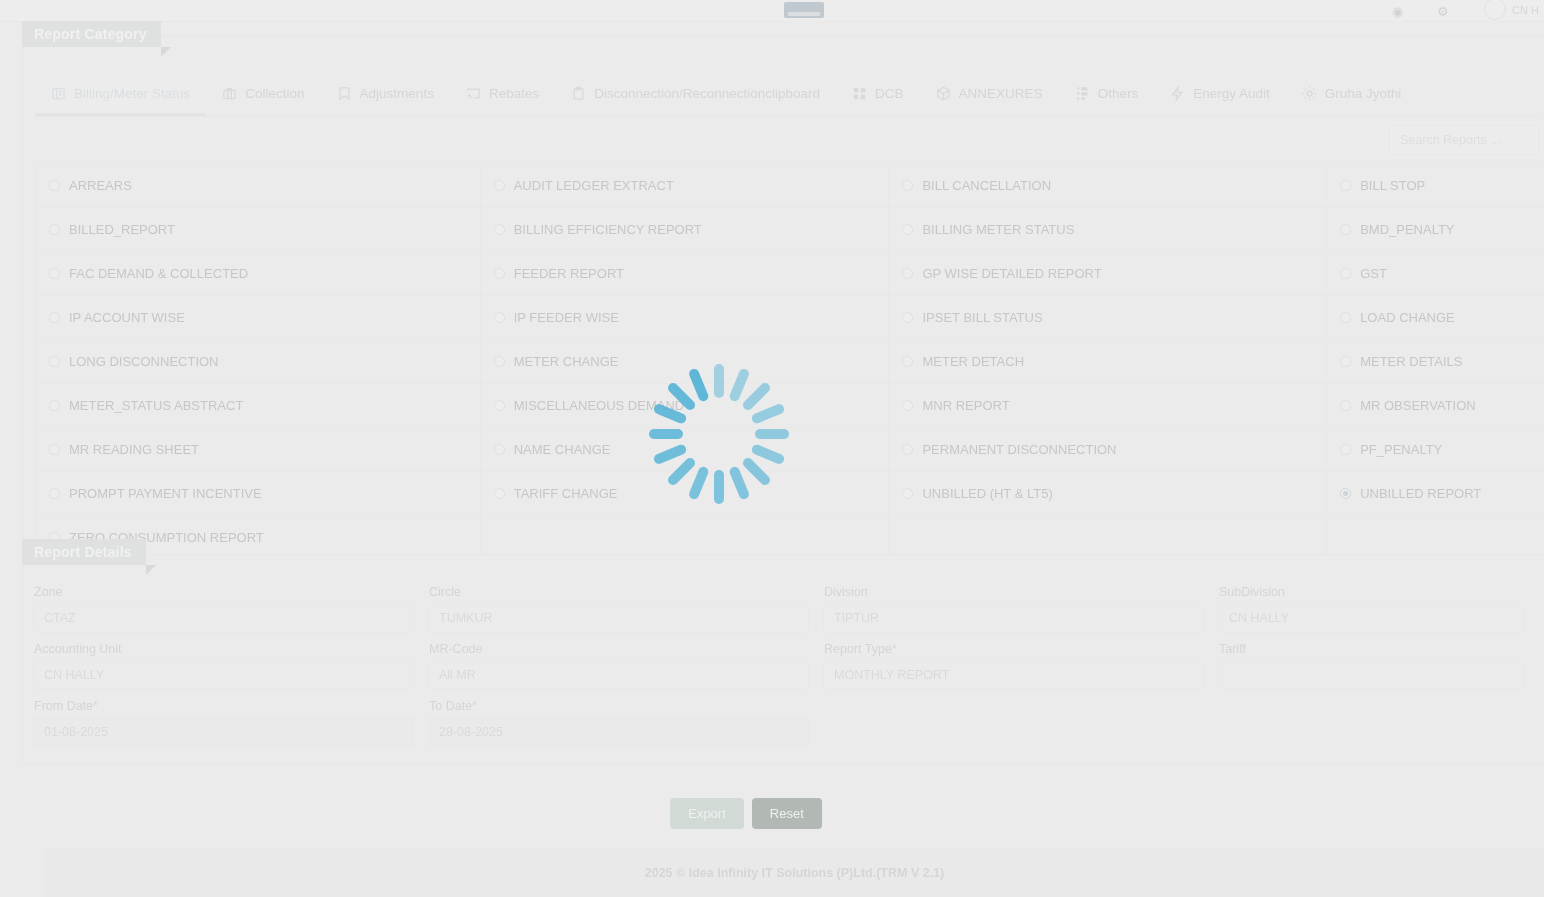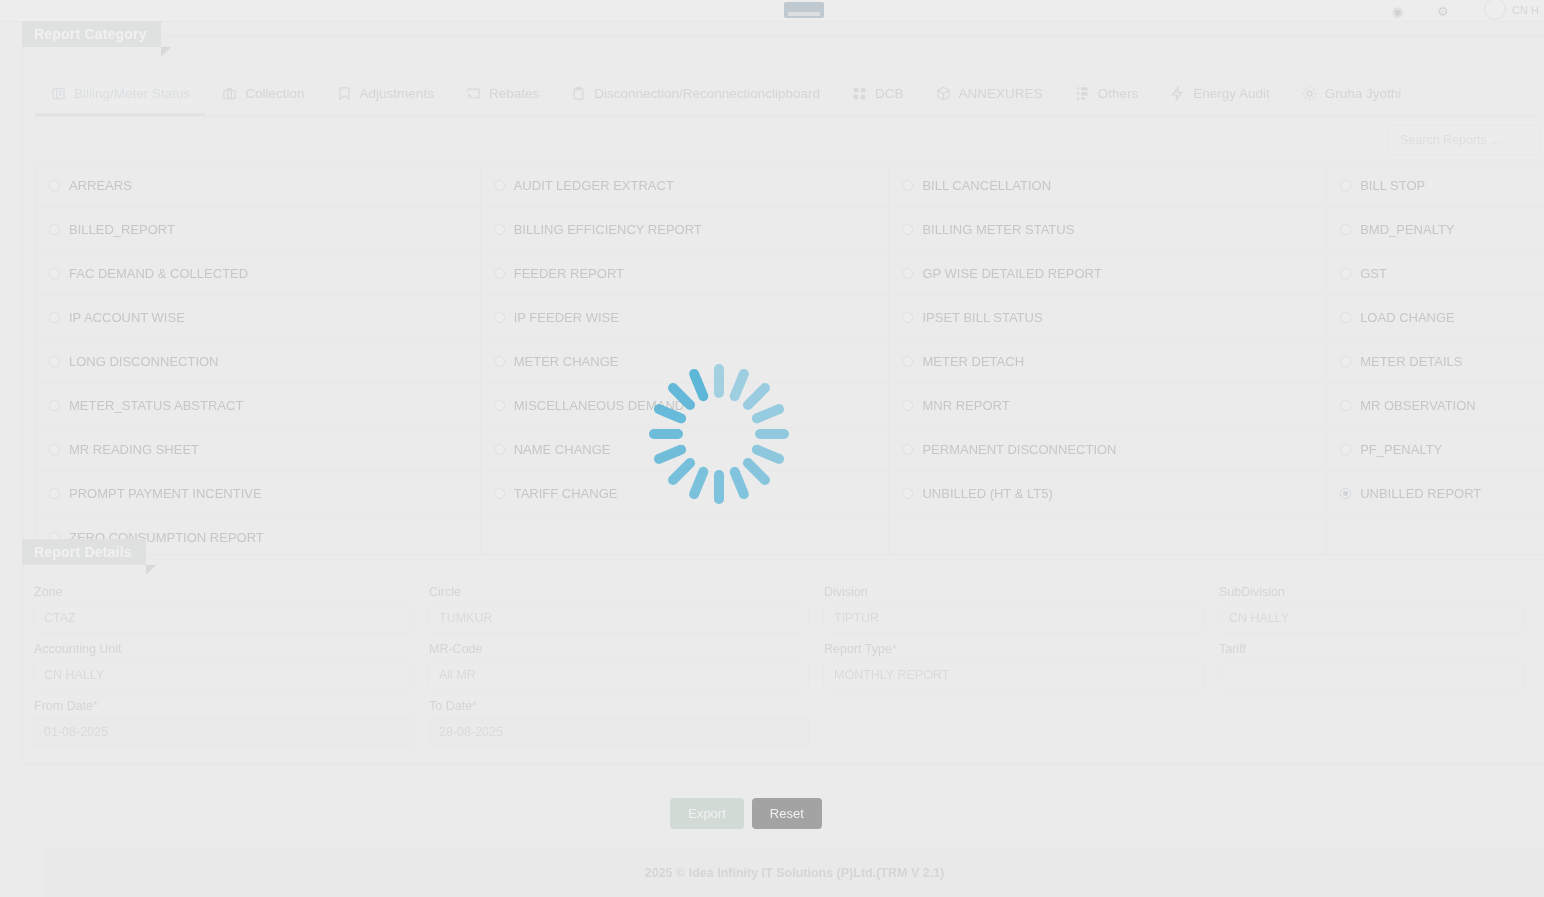--- a/index.html
+++ b/index.html
@@ -185,21 +185,21 @@
     display: flex; justify-content: center; gap: 8px;
   }
   .btn {
     border: none; border-radius: 4px;
     padding: 0 18px; height: 31px;
     font-size: 13px; color: #ffffff;
     font-family: "Liberation Sans", sans-serif;
     cursor: pointer;
   }
   .btn-export { background: #74c39a; }
-  .btn-reset  { background: #000000; }
+  .btn-reset  { background: #14532d; }
 
   
   .footer {
     position: absolute; left: 45px; top: 848px;
     width: 1499px; height: 49px;
     background: #e7e7e7;
     border-top: 1px solid #e0e0e0;
     display: flex; align-items: center; justify-content: center;
   }
   .footer span {

